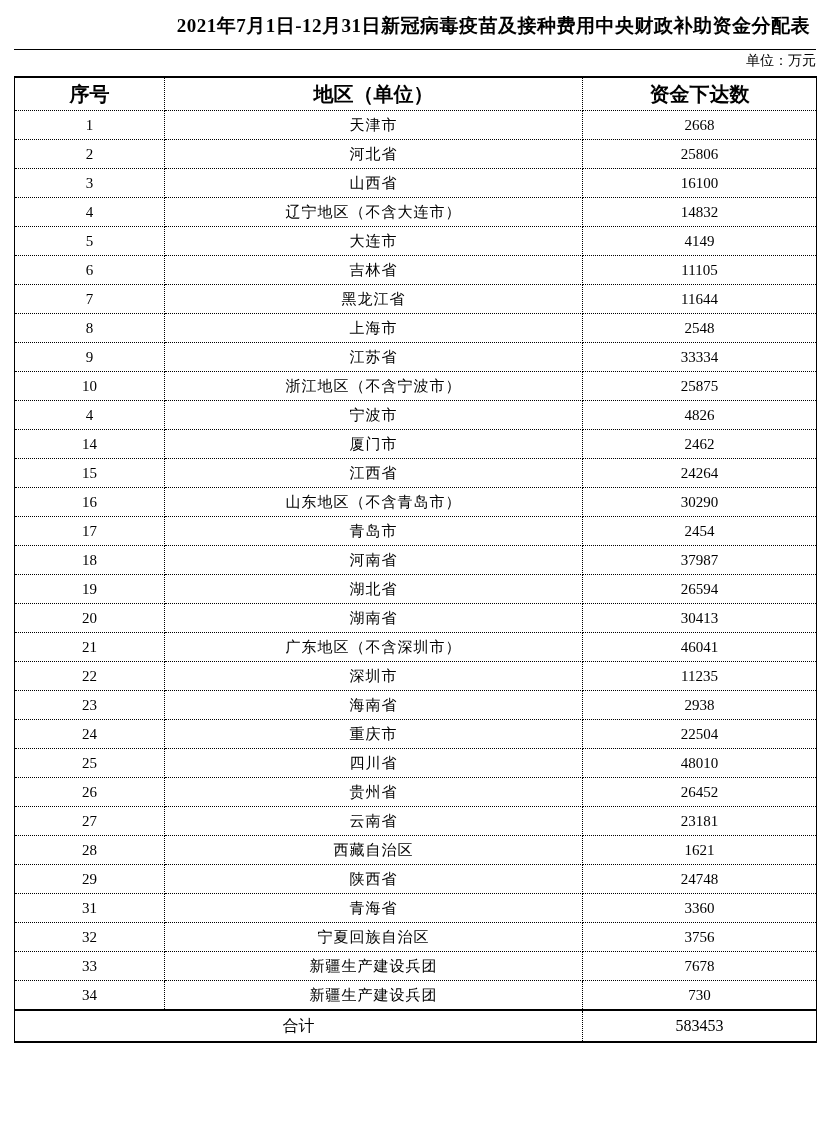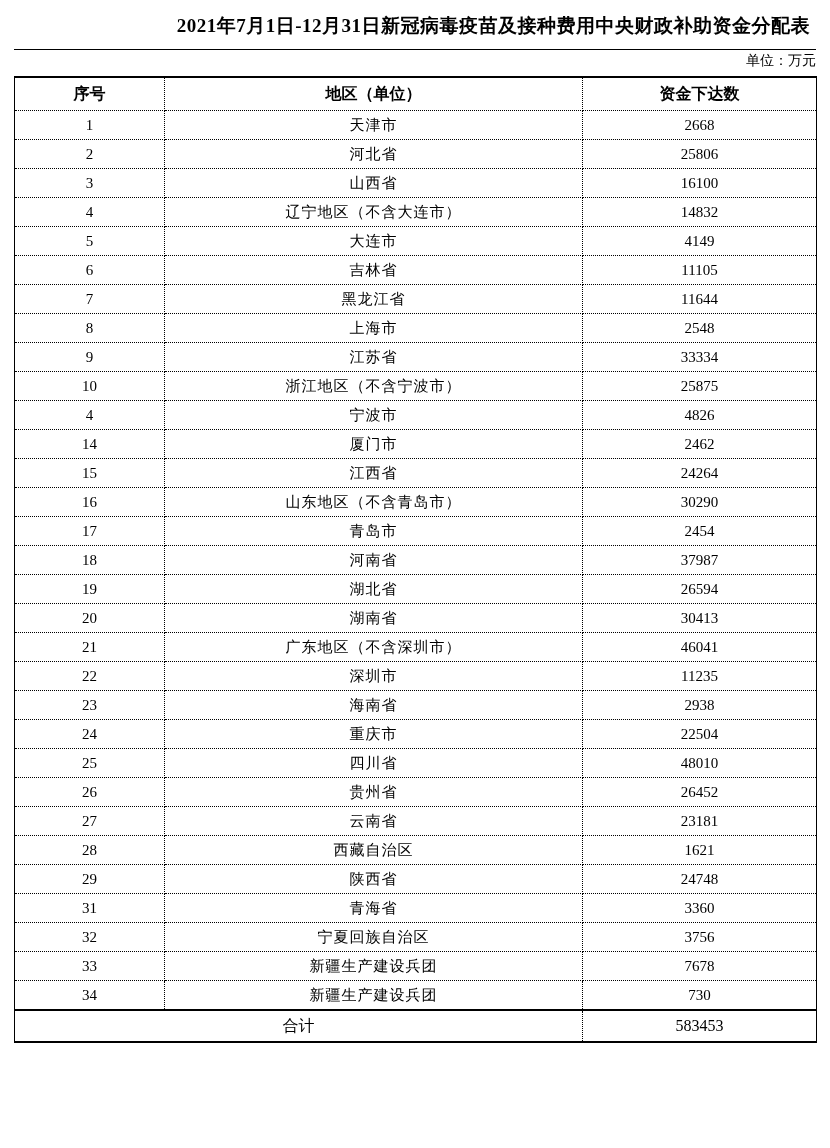--- a/index.html
+++ b/index.html
@@ -51,21 +51,21 @@
     border-bottom: 1px dotted #000;
     font-size: 15px;
     height: 28px;
     line-height: 28px;
     text-align: center;
     padding: 0;
     overflow: hidden;
     white-space: nowrap;
   }
   table.main thead th {
-    font-size: 16px;
+    font-size: 20px;
     height: 32px;
     line-height: 32px;
     border-top: 2px solid #000;
     border-bottom: 1px dotted #000;
   }
   table.main tbody tr td {
     font-size: 15px;
   }
   table.main tbody tr.total-row td {
     border-top: 2px solid #000;

